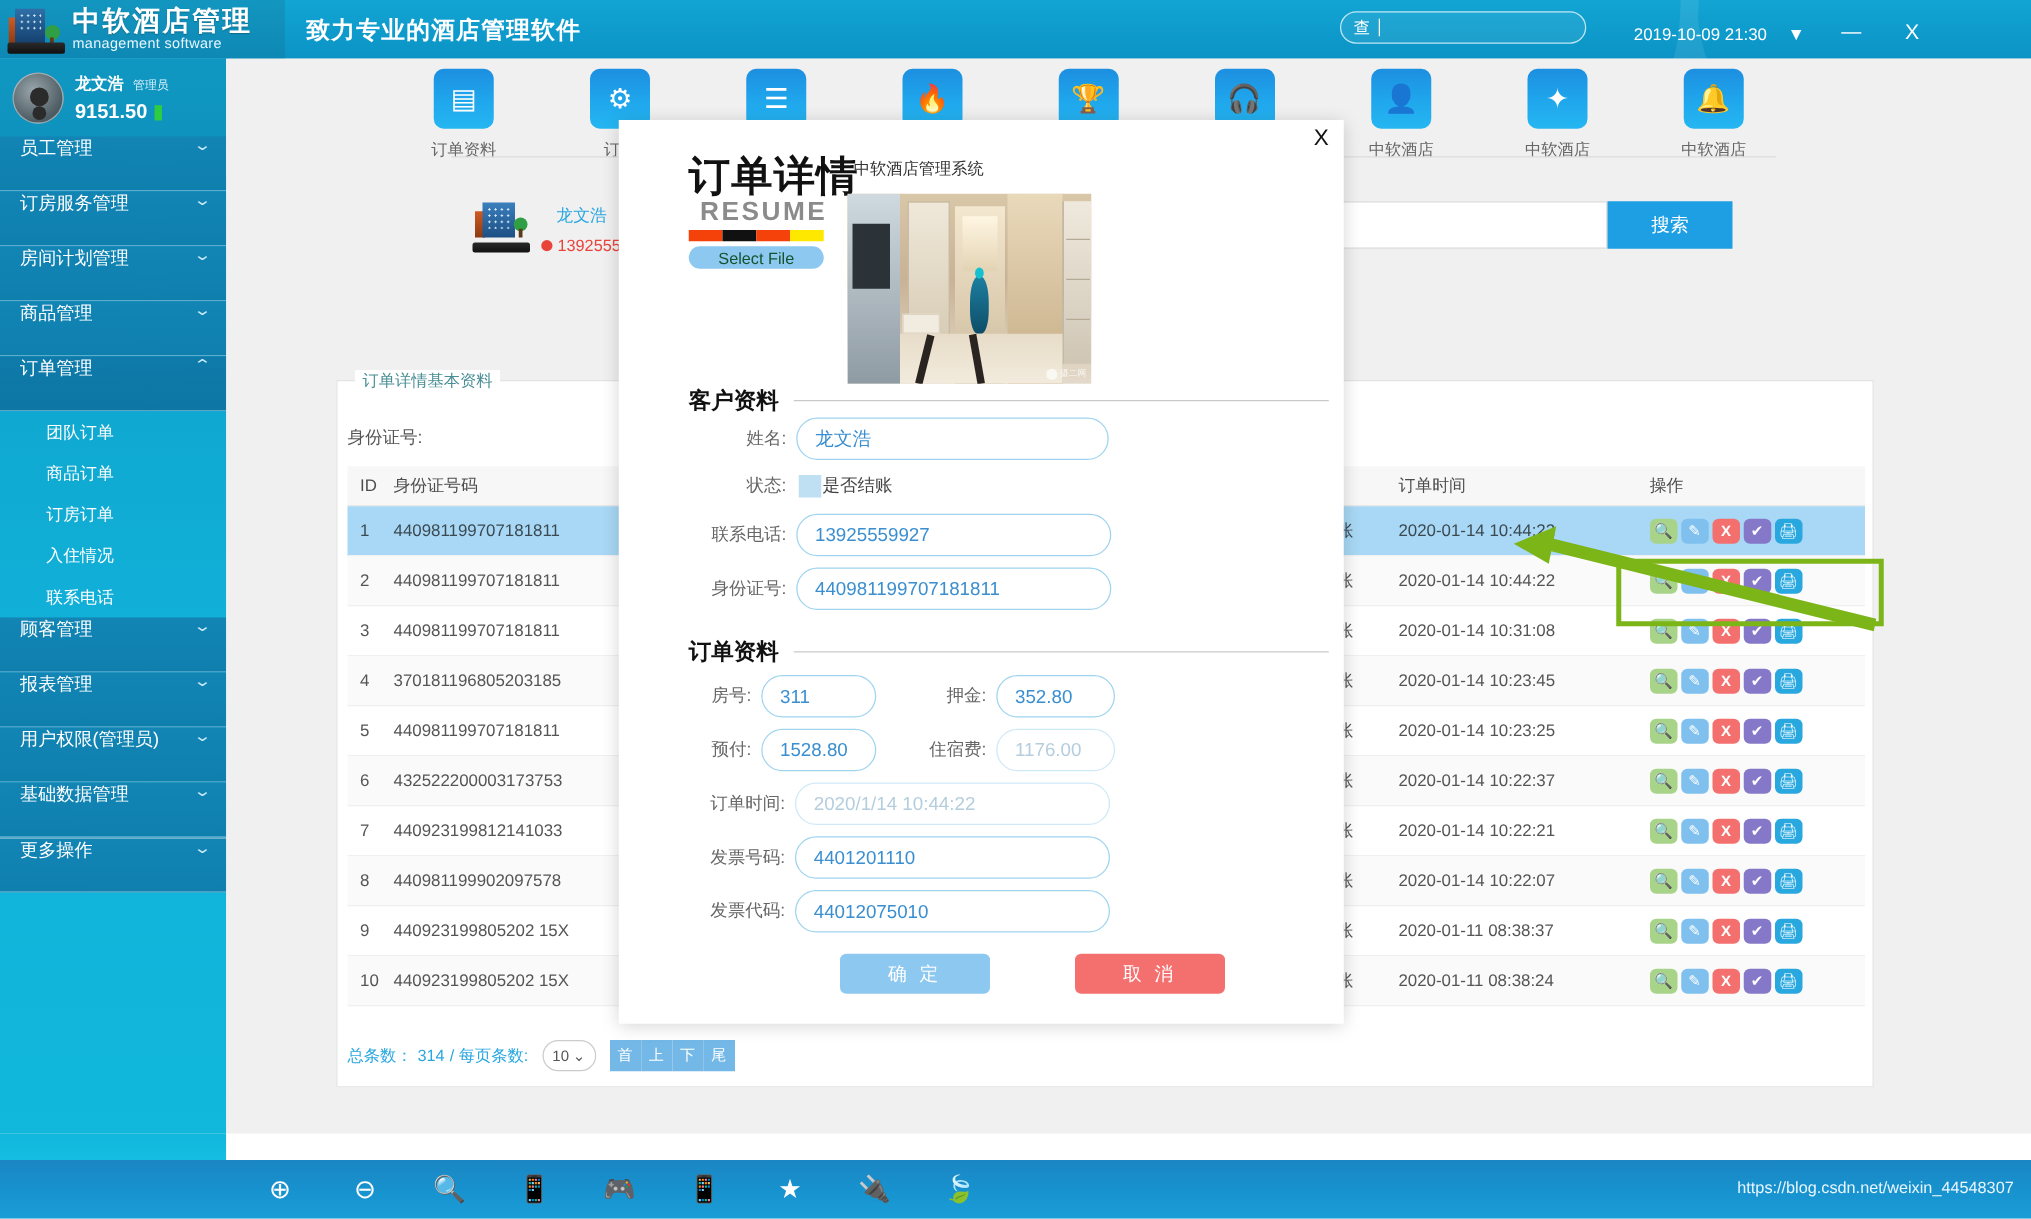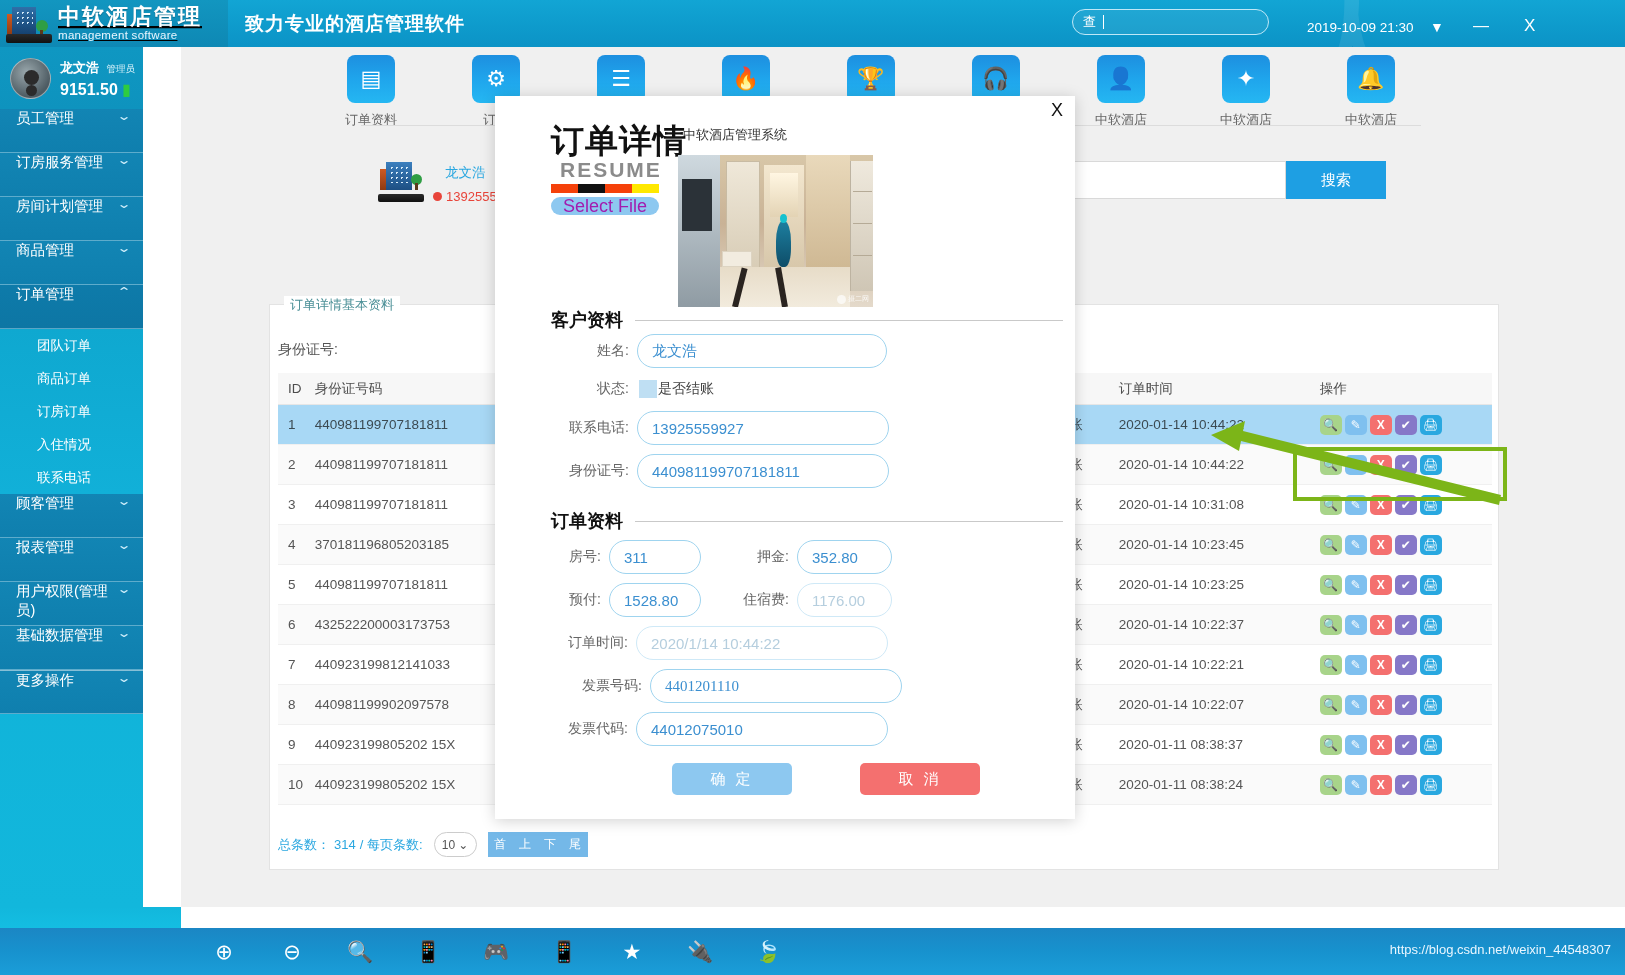--- a/index.html
+++ b/index.html
@@ -34,21 +34,21 @@
   .bl-b1::after{content:"";position:absolute;left:3px;top:3px;width:18px;height:16px;
     background-image: radial-gradient(#cfe6f5 1px, transparent 1px);
     background-size:5px 5px;}
   .bl-b2 { position:absolute; left:1px; top:10px; width:9px; height:21px;
     background: linear-gradient(180deg,#cf5a22,#8c3a12); }
   .bl-tree { position:absolute; left:30px; top:16px; width:12px;height:12px;
     border-radius:50%; background:#2f9e44; }
   .bl-tree::after{content:"";position:absolute;left:4px;top:10px;width:3px;height:7px;background:#5a3a1a;}
   .bl-base { position:absolute; left:0px; bottom:1px; width:46px;height:9px;
     background: linear-gradient(180deg,#2a2a2a,#111); border-radius:2px;}
-  .brand-text { margin-left: 6px; line-height: 1; text-decoration: underline; }
+  .brand-text { margin-left: 6px; line-height: 1; }
   .brand-title {
     color: #fff; font-size: 22px; font-weight: bold; letter-spacing: 2px;
     text-shadow: 0 1px 1px rgba(0,0,0,.25);
   }
   .brand-sub { color: #e8f6ff; font-size: 11.5px; letter-spacing: .3px; margin-top: 2px; }
   .slogan {
     position: absolute; left: 245px; top: 11px;
     color: #ffffff; font-size: 19px; letter-spacing: 1px; font-weight: bold;
   }
   .title-search {
@@ -63,21 +63,21 @@
     position: absolute; left: 1307px; top: 20px; color: #fff; font-size: 13.5px;
   }
   .title-caret {
     position: absolute; left: 1430px; top: 19px; color:#fff; font-size: 14px;
   }
   .title-min { position:absolute; left:1473px; top:17px; color:#fff; font-size:16px; }
   .title-close { position:absolute; left:1524px; top:16px; color:#fff; font-size:17px; }
 
   
   .sidebar {
-    position: absolute; left: 0; top: 47px; width: 143px; height: 860px;
+    position: absolute; left: 0; top: 47px; width: 181px; height: 860px;
     background: linear-gradient(180deg,#0EA3CE 0%,#0FAFD6 40%,#12B7DC 100%);
     overflow: hidden;
   }
   .profile { height: 62px; display:flex; align-items:center; padding-left: 10px;
     background: linear-gradient(180deg,#0F97C2,#0E93BE); }
   .avatar { width: 41px; height: 41px; border-radius: 50%; flex:none;
     background: radial-gradient(circle at 40% 35%, #9aa8ad, #4d5b62 70%);
     border: 1px solid rgba(255,255,255,.45); position: relative; overflow:hidden;}
   .avatar::after{content:"";position:absolute;left:13px;top:11px;width:15px;height:15px;
     border-radius:50%;background:#2b2b2b;box-shadow:0 13px 0 -2px #2b2b2b;}
@@ -204,21 +204,21 @@
   .modal-close { position:absolute; right: 12px; top: 4px; font-size: 18px;
     color:#111; cursor:pointer; }
   .m-title { position:absolute; left: 56px; top: 23px; font-size: 33px;
     font-weight: bold; color:#111; letter-spacing: 1px; }
   .m-resume { position:absolute; left: 65px; top: 62px; font-size: 21px;
     color:#8b8b8b; font-weight: bold; letter-spacing: 2px; }
   .m-bars { position:absolute; left: 56px; top: 88px; width: 108px; height: 9px;
     display:flex; }
   .m-bars i { height: 9px; display:block; }
   .m-selectfile { position:absolute; left: 56px; top: 101px; width: 108px; height: 18px;
-    border-radius: 9px; background:#8dc8f0; color:#a21caf; font-size: 18px;
+    border-radius: 9px; background:#8dc8f0; color:#14532d; font-size: 13px;
     display:flex; align-items:center; justify-content:center; cursor:pointer; }
   .m-sys { position:absolute; left: 188px; top: 30px; font-size: 13px; color:#333; }
   .m-photo { position:absolute; left: 183px; top: 59px; width: 195px; height: 152px;
     background: linear-gradient(180deg,#d8c7a8 0%,#c9b296 45%,#e4dacb 100%);
     overflow:hidden; }
   .ph-wallL { position:absolute; left:0; top:0; width:42px; height:152px;
     background: linear-gradient(180deg,#cfd9df,#8f9ba3); }
   .ph-wallLb { position:absolute; left:4px; top:24px; width:30px; height:52px;
     background:#2b3238; }
   .ph-panelA { position:absolute; left:48px; top:6px; width:34px; height:118px;
@@ -695,21 +695,21 @@
     </div>
     <div class="frow" style="left:226px; top:487px;">
       <span class="flabel" style="width:68px;">住宿费:</span>
       <span class="finput ph" style="width:95px; margin-left:8px;">1176.00</span>
     </div>
 
     <div class="frow" style="left:33px; top:530px;">
       <span class="flabel" style="width:100px;">订单时间:</span>
       <span class="finput ph" style="width:252px; margin-left:8px;">2020/1/14 10:44:22</span>
     </div>
-    <div class="frow" style="left:47px; top:573px;font-family:Liberation Serif, serif;">
+    <div class="frow" style="left:33px; top:573px;">
       <span class="flabel" style="width:100px;">发票号码:</span>
       <span class="finput" style="width:252px; margin-left:8px;">4401201110</span>
     </div>
     <div class="frow" style="left:33px; top:616px;">
       <span class="flabel" style="width:100px;">发票代码:</span>
       <span class="finput" style="width:252px; margin-left:8px;">44012075010</span>
     </div>
 
     <div class="frow" style="left:177px; top:667px; gap:68px;text-align:right;">
       <span class="mbtn mbtn-ok">确 定</span>

